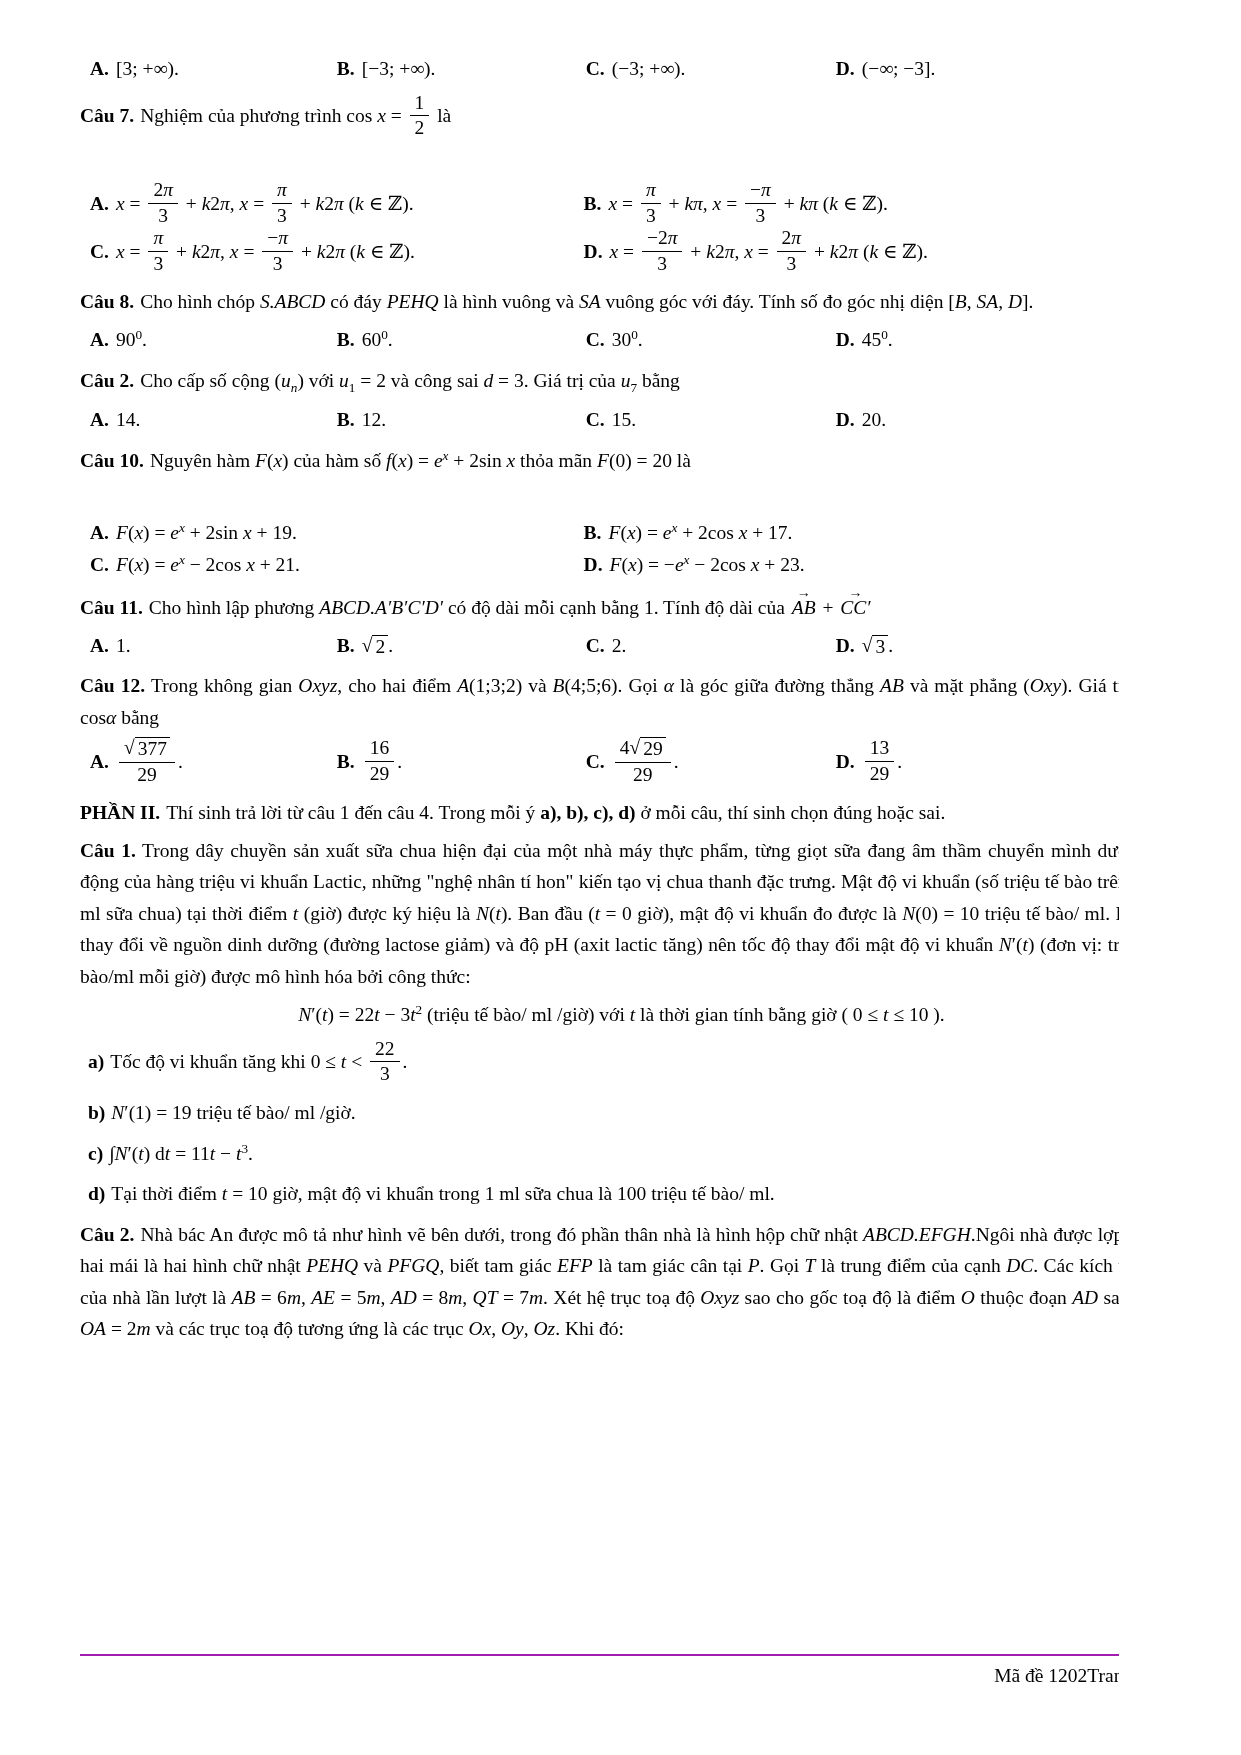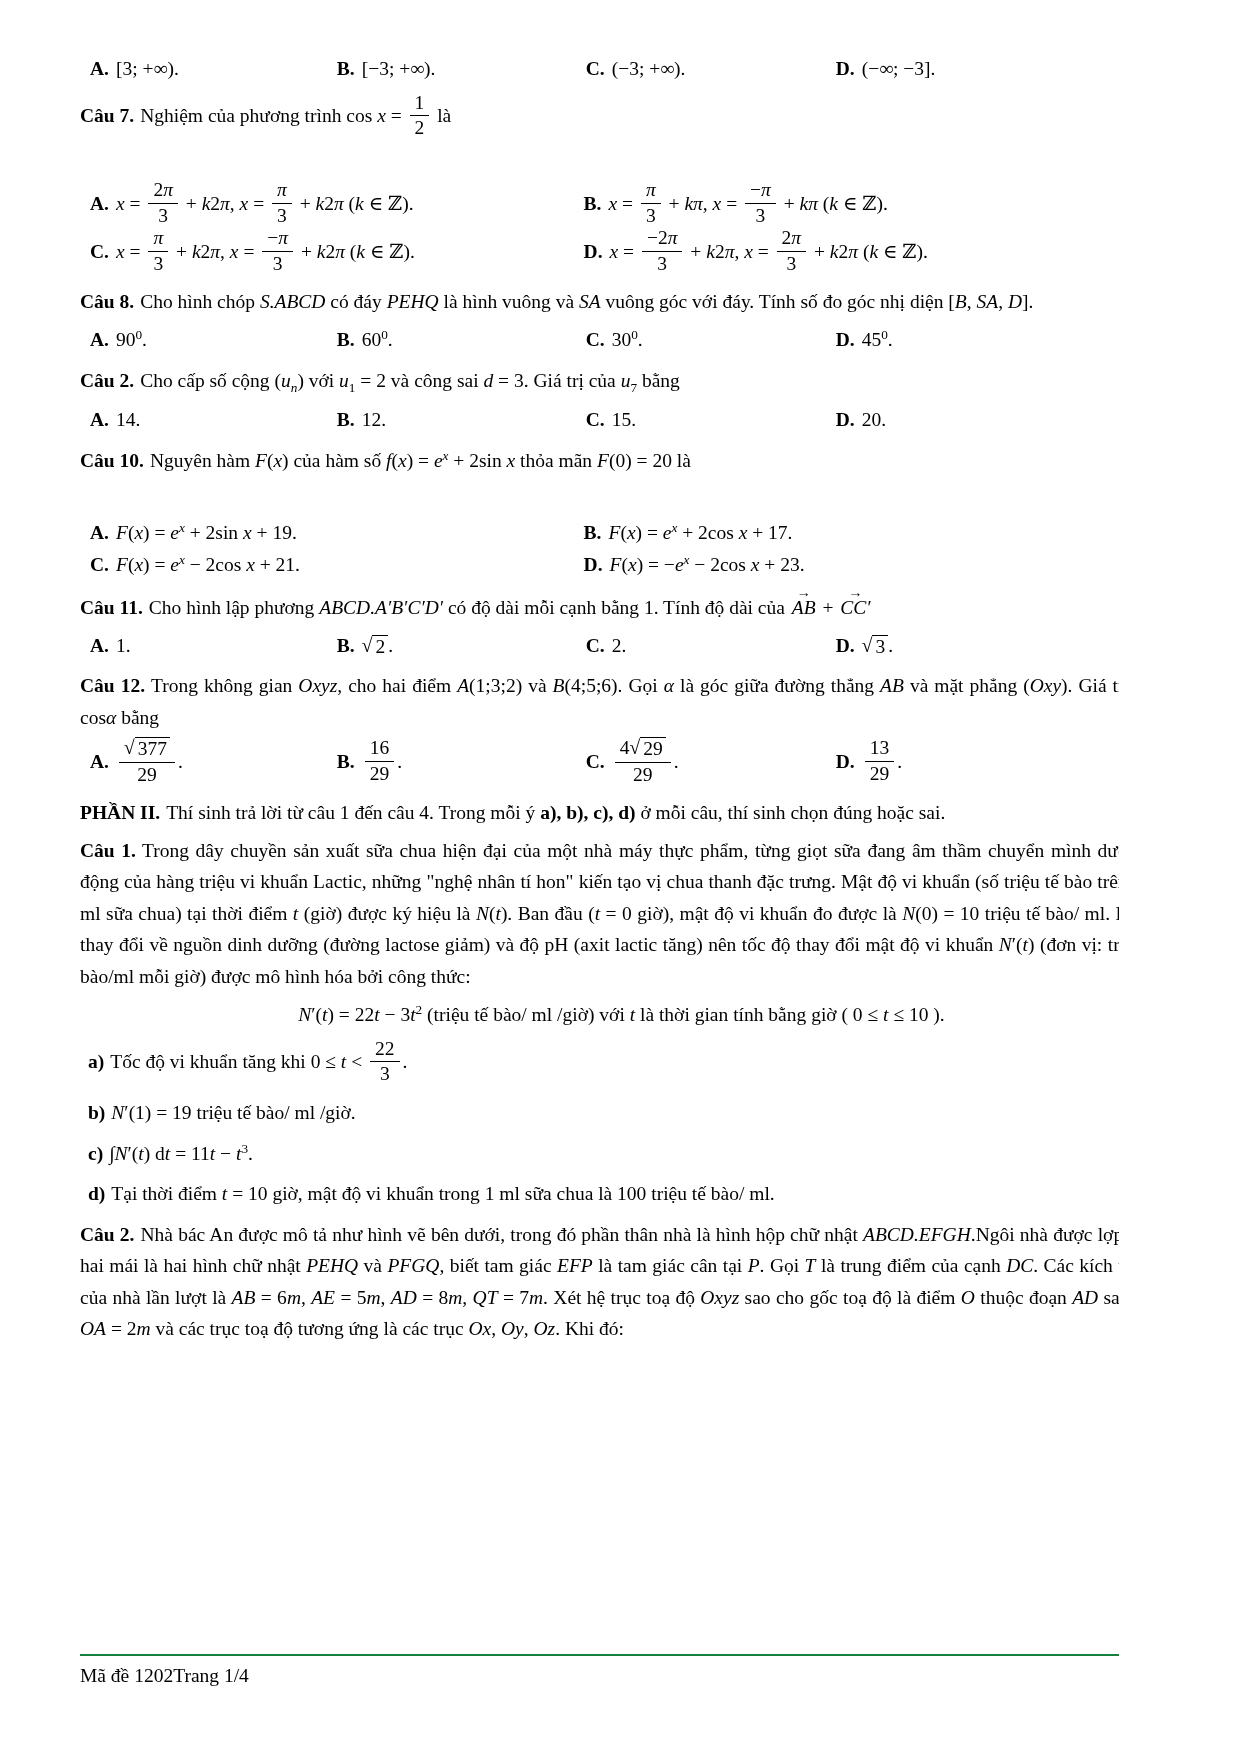--- a/index.html
+++ b/index.html
@@ -25,22 +25,22 @@
   .frac{display:inline-flex;flex-direction:column;align-items:center;justify-content:center;
         vertical-align:middle;line-height:1.15;margin:0 3px;text-align:center;transform:translateY(-2px);}
   .frac .num{padding:0 5px 1px;border-bottom:1.3px solid #000;}
   .frac .den{padding:1px 5px 0;}
   .sqrt{display:inline-flex;align-items:stretch;}
   .sqrt .rad{line-height:1.15;}
   .sqrt .sqb{border-top:1.3px solid #000;padding:0 3px;line-height:1.15;}
   .vec{position:relative;display:inline-block;padding:0 2px;margin-top:2px;}
   .vec::before{content:"→";position:absolute;left:50%;top:-0.78em;transform:translateX(-50%);font-size:0.72em;}
   .footer{position:absolute;left:80px;width:1083px;bottom:68px;
-          border-top:2px solid #15803d;padding-top:9px;
-          display:flex;justify-content:flex-start;}
+          border-top:2px solid #a21caf;padding-top:9px;
+          display:flex;justify-content:flex-end;}
 </style>
 </head>
 <body>
 
 <div class="page">
   <main>
       <div class="opts cols4">
         <div class="opt"><b class="olab">A.</b><span class="otext">[3; +∞).</span></div>
         <div class="opt"><b class="olab">B.</b><span class="otext">[−3; +∞).</span></div>
         <div class="opt"><b class="olab">C.</b><span class="otext">(−3; +∞).</span></div>

